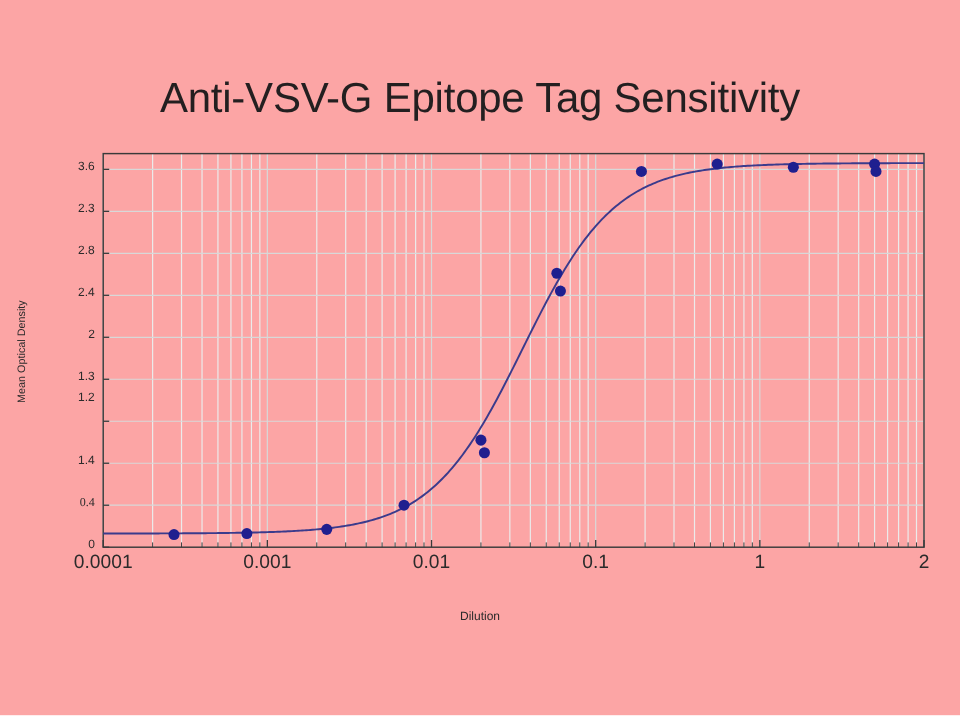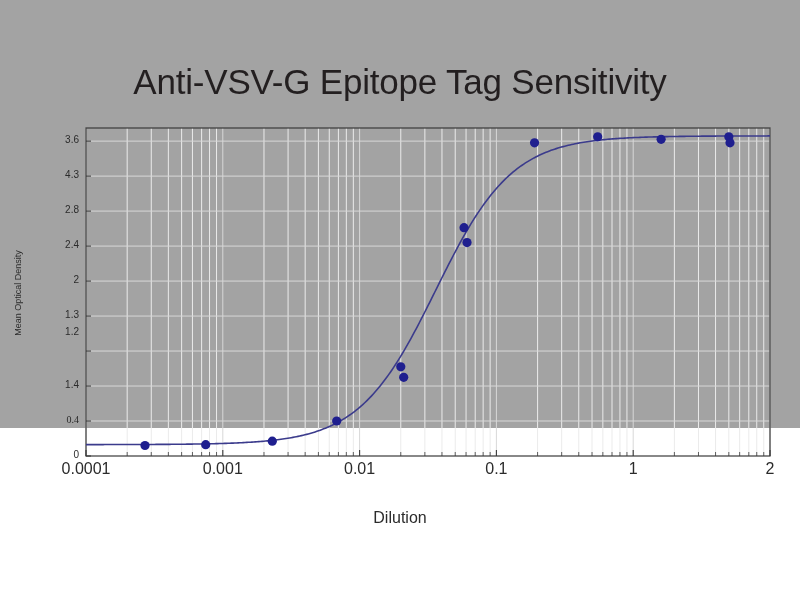--- a/index.html
+++ b/index.html
@@ -13,22 +13,22 @@
     font-family: "Liberation Sans", sans-serif;
     color: #231f20;
     overflow: hidden;
     position: relative;
   }
   #figure {
     position: absolute;
     left: 0;
     top: 0;
     width: 800px;
-    height: 428px;
-    background: #a3a3a3;
+    height: 596px;
+    background: #fca5a5;
   }
   #chart-title {
     position: absolute;
     left: 0;
     top: 62px;
     width: 800px;
     text-align: center;
     font-size: 35px;
     font-weight: 400;
     letter-spacing: -0.2px;
@@ -45,21 +45,21 @@
     color: #2b2b2b;
     transform: rotate(-90deg);
     transform-origin: center center;
   }
   #xlabel {
     position: absolute;
     left: 0;
     top: 509px;
     width: 800px;
     text-align: center;
-    font-size: 16px;
+    font-size: 10px;
     color: #2b2b2b;
   }
   #plot-svg {
     position: absolute;
     left: 0;
     top: 0;
   }
   .ytick-label {
     position: absolute;
     text-align: right;
@@ -227,21 +227,21 @@
 
   <div id="ytick-labels">
       <div class="ytick-label" style="left: 39px; top: 449px;">0</div>
       <div class="ytick-label" style="left: 39px; top: 414.013px; font-family: Liberation Serif, serif;">0.4</div>
       <div class="ytick-label" style="left: 39px; top: 379.027px;">1.4</div>
       <div class="ytick-label" style="left: 39px; top: 326px;">1.2</div>
       <div class="ytick-label" style="left: 39px; top: 309.053px;">1.3</div>
       <div class="ytick-label" style="left: 39px; top: 274.067px;">2</div>
       <div class="ytick-label" style="left: 39px; top: 239.08px;">2.4</div>
       <div class="ytick-label" style="left: 39px; top: 204.093px;">2.8</div>
-      <div class="ytick-label" style="left: 39px; top: 169.107px;">4.3</div>
+      <div class="ytick-label" style="left: 39px; top: 169.107px;">2.3</div>
       <div class="ytick-label" style="left: 39px; top: 134.12px;">3.6</div>
     </div>
   <div id="xtick-labels">
       <div class="xtick-label" style="left: 56px; top: 460px;">0.0001</div>
       <div class="xtick-label" style="left: 192.8px; top: 460px;">0.001</div>
       <div class="xtick-label" style="left: 329.6px; top: 460px;">0.01</div>
       <div class="xtick-label" style="left: 466.4px; top: 460px;">0.1</div>
       <div class="xtick-label" style="left: 603.2px; top: 460px;">1</div>
       <div class="xtick-label" style="left: 740px; top: 460px;">2</div>
     </div>

